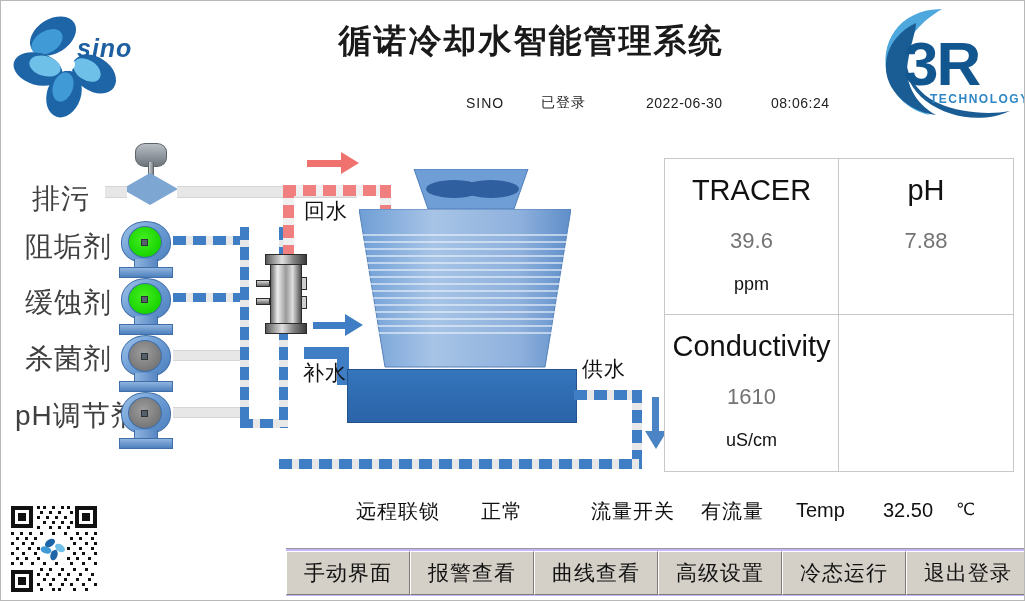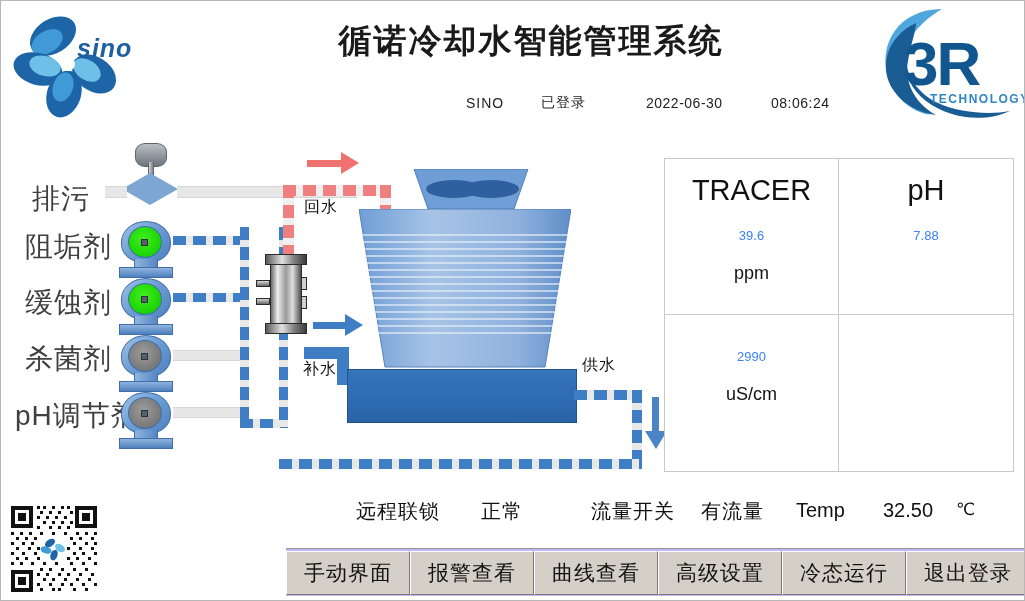--- a/index.html
+++ b/index.html
@@ -174,21 +174,21 @@
     position: absolute; background: #4a84c4; width: 7px;
   }
   .arrow-down-head {
     position: absolute; width: 0; height: 0;
     border-left: 11px solid transparent;
     border-right: 11px solid transparent;
     border-top: 18px solid #4a84c4;
   }
   .tower-label {
     position: absolute;
-    font-size: 16px;
+    font-size: 21px;
     color: #111;
     white-space: nowrap;
     background: transparent;
     letter-spacing: 1px;
   }
 
   
   .vessel { position: absolute; width: 44px; height: 86px; }
   .vessel .shell {
     position: absolute; left: 7px; top: 10px;
@@ -232,21 +232,21 @@
   .data-cell {
     box-sizing: border-box;
     display: flex;
     flex-direction: column;
     align-items: center;
     padding-top: 14px;
   }
   .data-cell.b-r { border-right: 1px solid #c8c8c8; }
   .data-cell.b-b { border-bottom: 1px solid #c8c8c8; }
   .dc-name  { font-size: 29px; color: #111; line-height: 1.2; }
-  .dc-value { font-size: 13px; color: #3b82f6; margin-top: 20px; }
+  .dc-value { font-size: 22px; color: #737373; margin-top: 20px; }
   .dc-unit  { font-size: 18px; color: #111; margin-top: 20px; }
 
   
   .status-bar {
     position: absolute;
     left: 355px; top: 495px;
     width: 660px; height: 32px;
     font-size: 20px;
     color: #111;
   }
@@ -465,21 +465,22 @@
       <div class="dc-name">TRACER</div>
       <div class="dc-value">39.6</div>
       <div class="dc-unit">ppm</div>
     </div>
     <div class="data-cell b-b">
       <div class="dc-name">pH</div>
       <div class="dc-value">7.88</div>
       <div class="dc-unit"></div>
     </div>
     <div class="data-cell b-r">
-      <div class="dc-value">2990</div>
+      <div class="dc-name">Conductivity</div>
+      <div class="dc-value">1610</div>
       <div class="dc-unit">uS/cm</div>
     </div>
   </div>
 
   <div class="status-bar">
     <span class="sb sb-l1">远程联锁</span>
     <span class="sb sb-v1">正常</span>
     <span class="sb sb-l2">流量开关</span>
     <span class="sb sb-v2">有流量</span>
     <span class="sb sb-l3">Temp</span>

